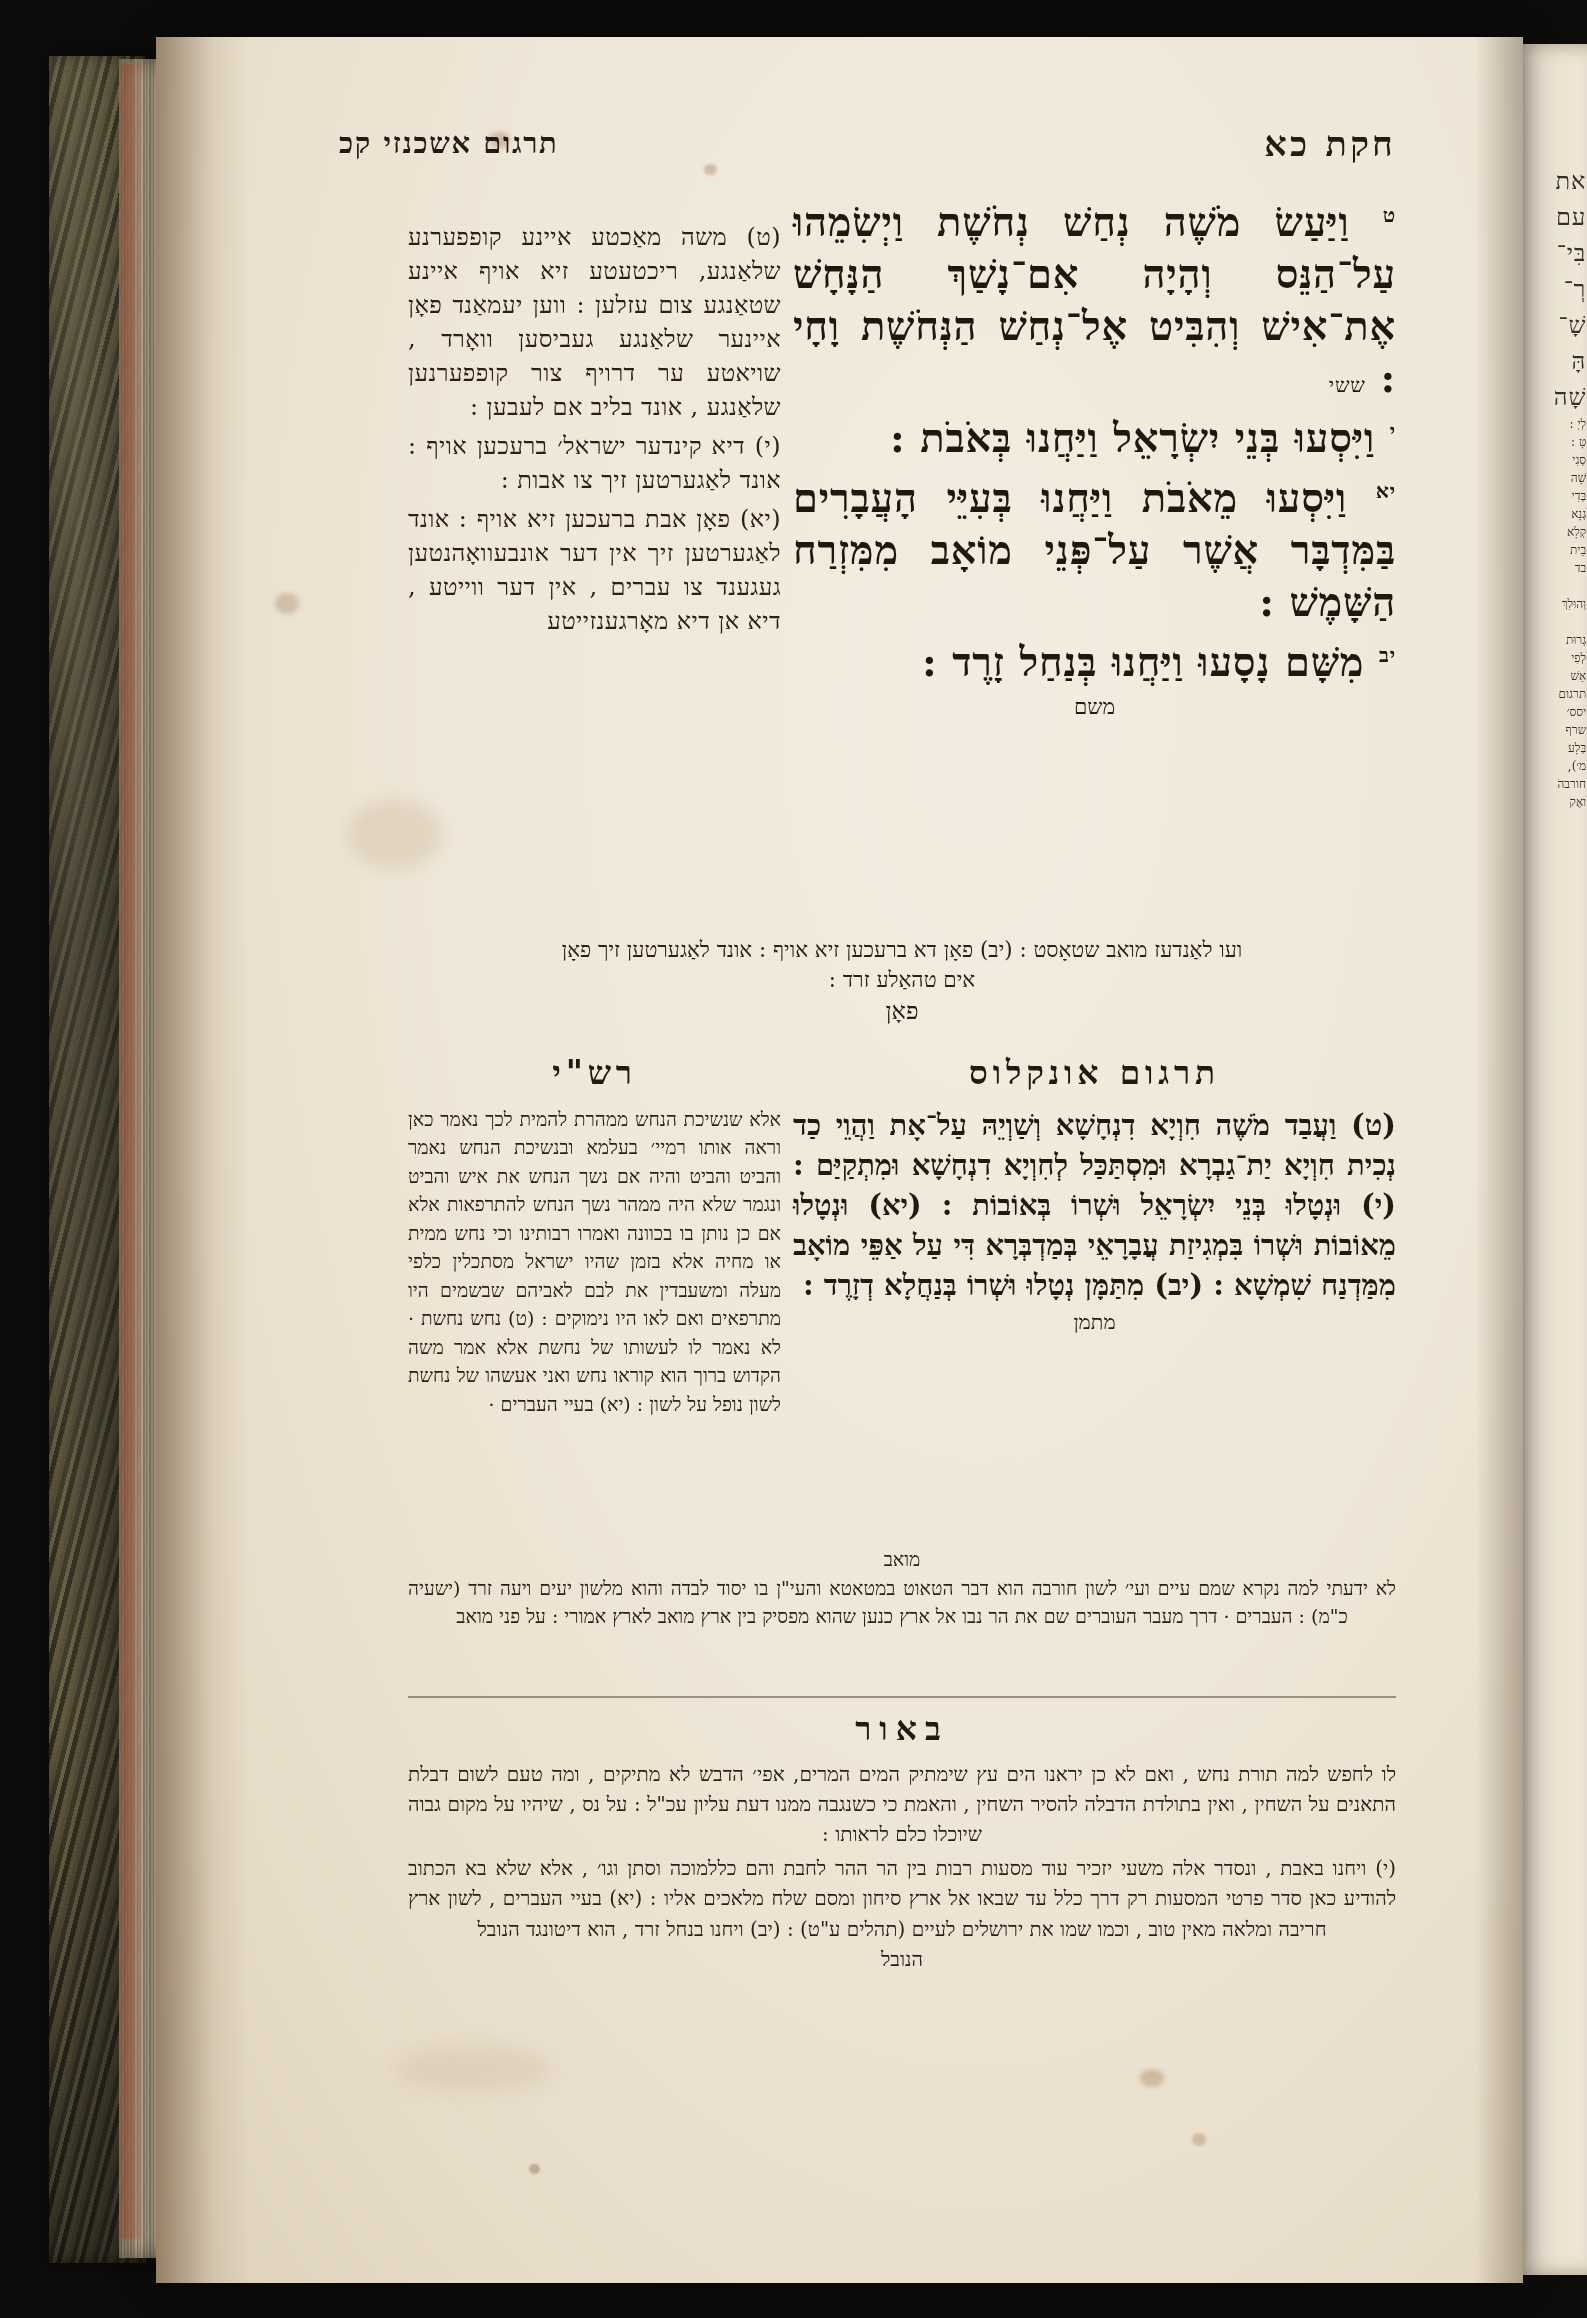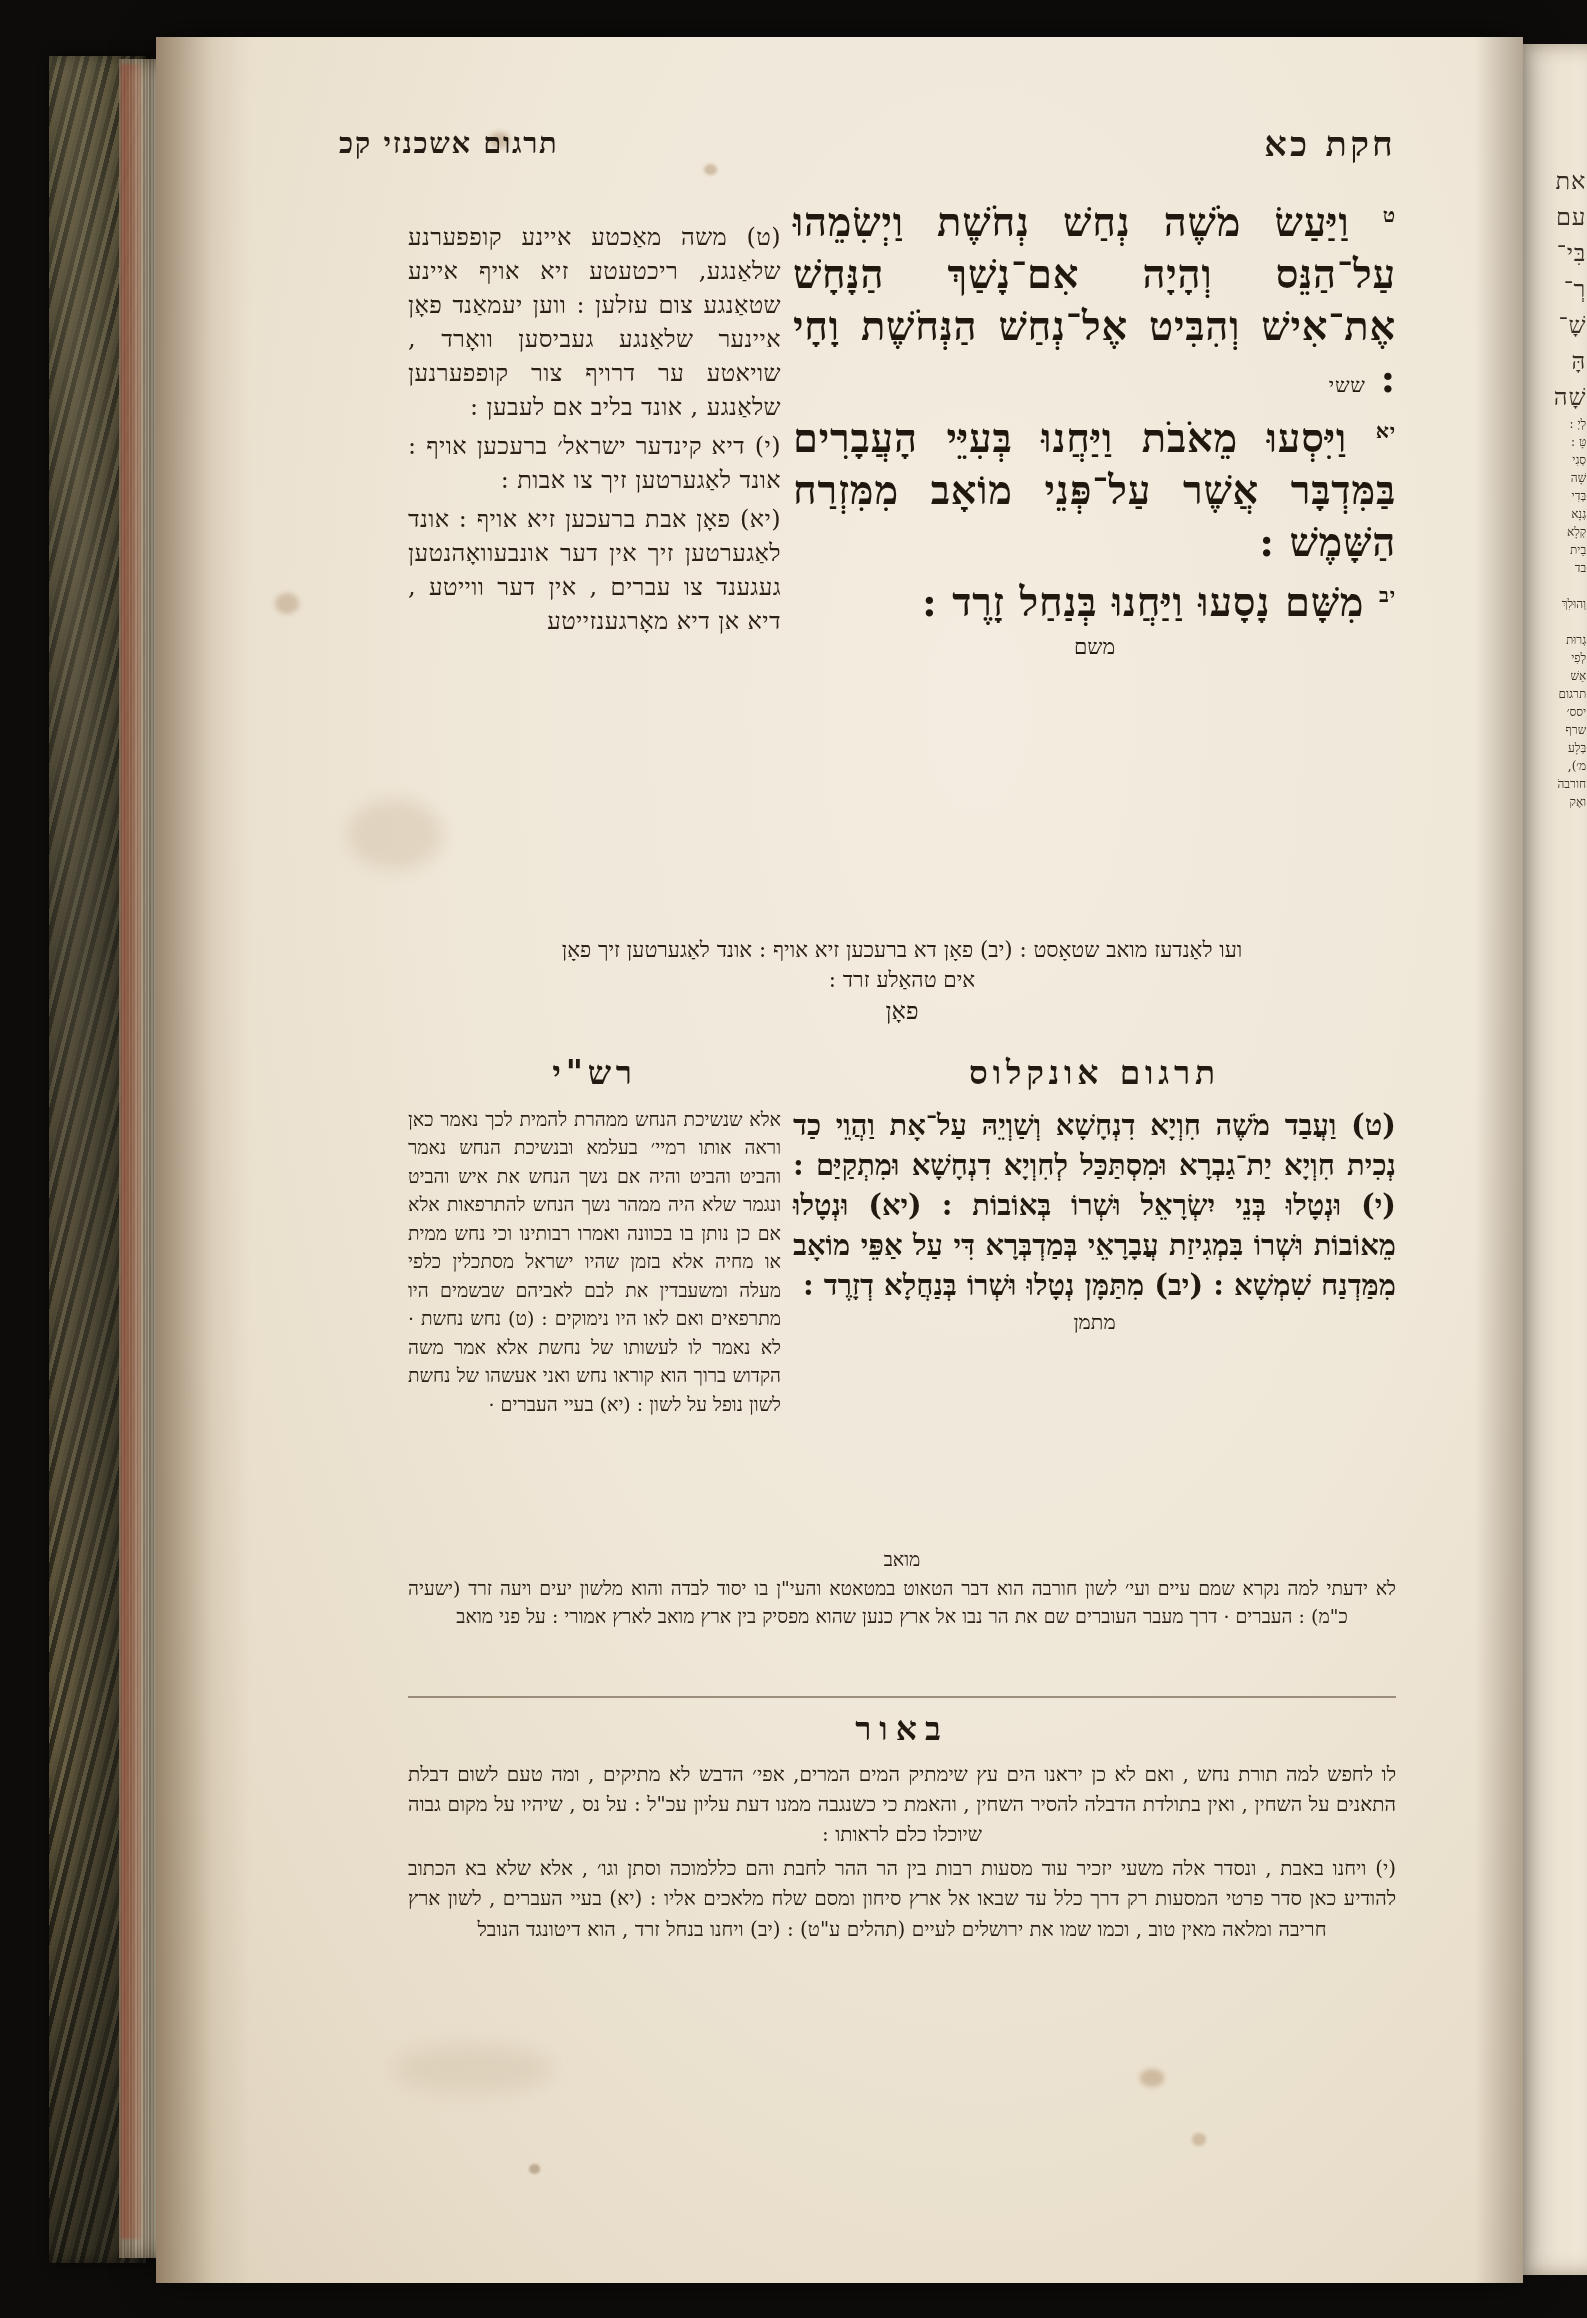--- a/index.html
+++ b/index.html
@@ -389,20 +389,24 @@
       <div class="hdr-left heb">תרגום אשכנזי קכ</div>
     </div>
 
     <div class="col-main">
       <div class="verse heb">
         <span class="vn">ט</span>
         <span>וַיַּעַשׂ מֹשֶׁה נְחַשׁ נְחֹשֶׁת וַיְשִׂמֵהוּ עַל־הַנֵּס וְהָיָה אִם־נָשַׁךְ הַנָּחָשׁ אֶת־אִישׁ וְהִבִּיט אֶל־נְחַשׁ הַנְּחֹשֶׁת וָחָי :</span>
         <span class="catch">ששי</span>
       </div>
       <div class="verse heb" style="margin-top:8px;">
+        <span class="vn">י</span>
+        <span>וַיִּסְעוּ בְּנֵי יִשְׂרָאֵל וַיַּחֲנוּ בְּאֹבֹת :</span>
+      </div>
+      <div class="verse heb" style="margin-top:8px;">
         <span class="vn">יא</span>
         <span>וַיִּסְעוּ מֵאֹבֹת וַיַּחֲנוּ בְּעִיֵּי הָעֲבָרִים בַּמִּדְבָּר אֲשֶׁר עַל־פְּנֵי מוֹאָב מִמִּזְרַח הַשָּׁמֶשׁ :</span>
       </div>
       <div class="verse heb" style="margin-top:8px;">
         <span class="vn">יב</span>
         <span>מִשָּׁם נָסָעוּ וַיַּחֲנוּ בְּנַחַל זָרֶד :</span>
       </div>
       <div class="heb" style="text-align:center; font-size:21.4px; margin-top:6.4px;">משם</div>
     </div>
 
@@ -432,18 +436,19 @@
     <div class="rashi-wide">
       <div style="text-align:center;">מואב</div>
       <div>לא ידעתי למה נקרא שמם עיים ועי׳ לשון חורבה הוא דבר הטאוט במטאטא והעי"ן בו יסוד לבדה והוא מלשון יעים ויעה זרד (ישעיה כ"מ) : העברים · דרך מעבר העוברים שם את הר נבו אל ארץ כנען שהוא מפסיק בין ארץ מואב לארץ אמורי : על פני מואב</div>
     </div>
 
     <div class="baur-wrap">
       <div class="hr-thin"></div>
       <div class="section-title" style="margin-top:11px; letter-spacing:8px;">באור</div>
       <div class="baur-body heb">לו לחפש למה תורת נחש , ואם לא כן יראנו הים עץ שימתיק המים המרים, אפי׳ הדבש לא מתיקים , ומה טעם לשום דבלת התאנים על השחין , ואין בתולדת הדבלה להסיר השחין , והאמת כי כשנגבה ממנו דעת עליון עכ"ל : על נס , שיהיו על מקום גבוה שיוכלו כלם לראותו :</div>
       <div class="baur-body heb" style="margin-top:3.2px;">(י) ויחנו באבת , ונסדר אלה משעי יזכיר עוד מסעות רבות בין הר ההר לחבת והם כללמוכה וסתן וגו׳ , אלא שלא בא הכתוב להודיע כאן סדר פרטי המסעות רק דרך כלל עד שבאו אל ארץ סיחון ומסם שלח מלאכים אליו : (יא) בעיי העברים , לשון ארץ חריבה ומלאה מאין טוב , וכמו שמו את ירושלים לעיים (תהלים ע"ט) : (יב) ויחנו בנחל זרד , הוא דיטונגד הנובל</div>
+      <div class="heb" style="text-align:center; font-size:20px; margin-top:3.2px;">הנובל</div>
     </div>
 
   </div>
 
 </div>
 
 
 </body></html>

